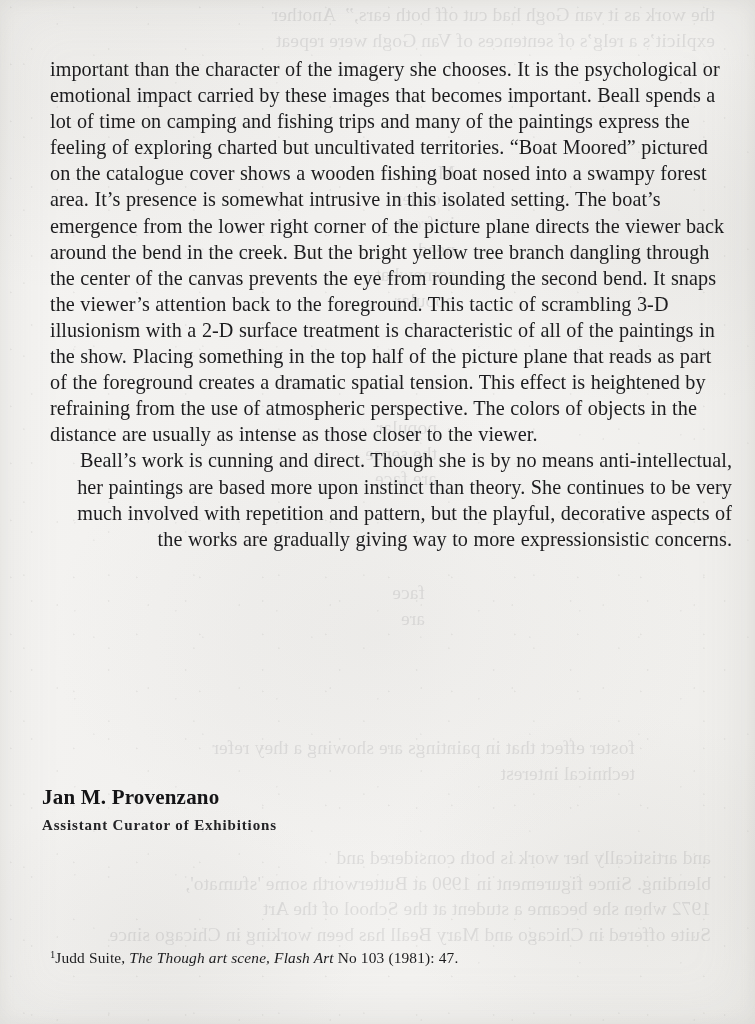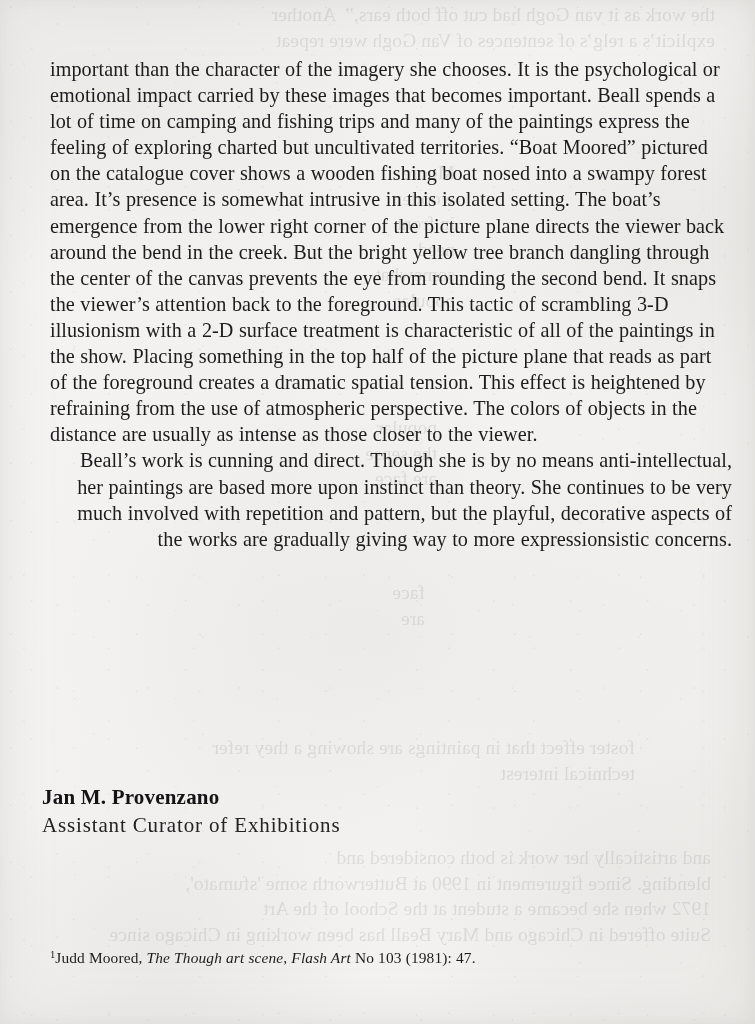--- a/index.html
+++ b/index.html
@@ -100,25 +100,25 @@
   }
   #signature-name {
     font-size: 21px;
     line-height: 27px;
     font-weight: bold;
     color: #141416;
     letter-spacing: 0.2px;
     filter: blur(0.12px);
   }
   #signature-title {
-    font-size: 21px;
+    font-size: 15px;
     line-height: 28px;
     color: #232326;
     letter-spacing: 0.85px;
-    font-weight: normal;
+    font-weight: bold;
     filter: blur(0.12px);
   }
 
   #footnote {
     position: absolute;
     z-index: 5;
     left: 50px;
     top: 944px;
     font-size: 15.4px;
     line-height: 21px;
@@ -187,17 +187,17 @@
     <p class="body-para">important than the character of the imagery she chooses. It is the psychological or emotional impact carried by these images that becomes important. Beall spends a lot of time on camping and fishing trips and many of the paintings express the feeling of exploring charted but uncultivated territories. “Boat Moored” pictured on the catalogue cover shows a wooden fishing boat nosed into a swampy forest area. It’s presence is somewhat intrusive in this isolated setting. The boat’s emergence from the lower right corner of the picture plane directs the viewer back around the bend in the creek. But the bright yellow tree branch dangling through the center of the canvas prevents the eye from rounding the second bend. It snaps the viewer’s attention back to the foreground. This tactic of scrambling 3-D illusionism with a 2-D surface treatment is characteristic of all of the paintings in the show. Placing something in the top half of the picture plane that reads as part of the foreground creates a dramatic spatial tension. This effect is heightened by refraining from the use of atmospheric perspective. The colors of objects in the distance are usually as intense as those closer to the viewer.</p>
     <p class="body-para indented">Beall’s work is cunning and direct. Though she is by no means anti-intellectual, her paintings are based more upon instinct than theory. She continues to be very much involved with repetition and pattern, but the playful, decorative aspects of the works are gradually giving way to more expressionsistic concerns.</p>
   </div>
 
   <div id="signature-block">
     <div id="signature-name">Jan M. Provenzano</div>
     <div id="signature-title">Assistant Curator of Exhibitions</div>
   </div>
 
   <div id="footnote">
-    <span class="sup">1</span><span>Judd Moored, </span><span class="it">The Though art scene, Flash Art</span><span> No 103 (1981): 47.</span>
+    <span class="sup">1</span><span>Judd Suite, </span><span class="it">The Though art scene, Flash Art</span><span> No 103 (1981): 47.</span>
   </div>
 
   <div id="paper-vignette"></div>
 </div>
 
 </body></html>

